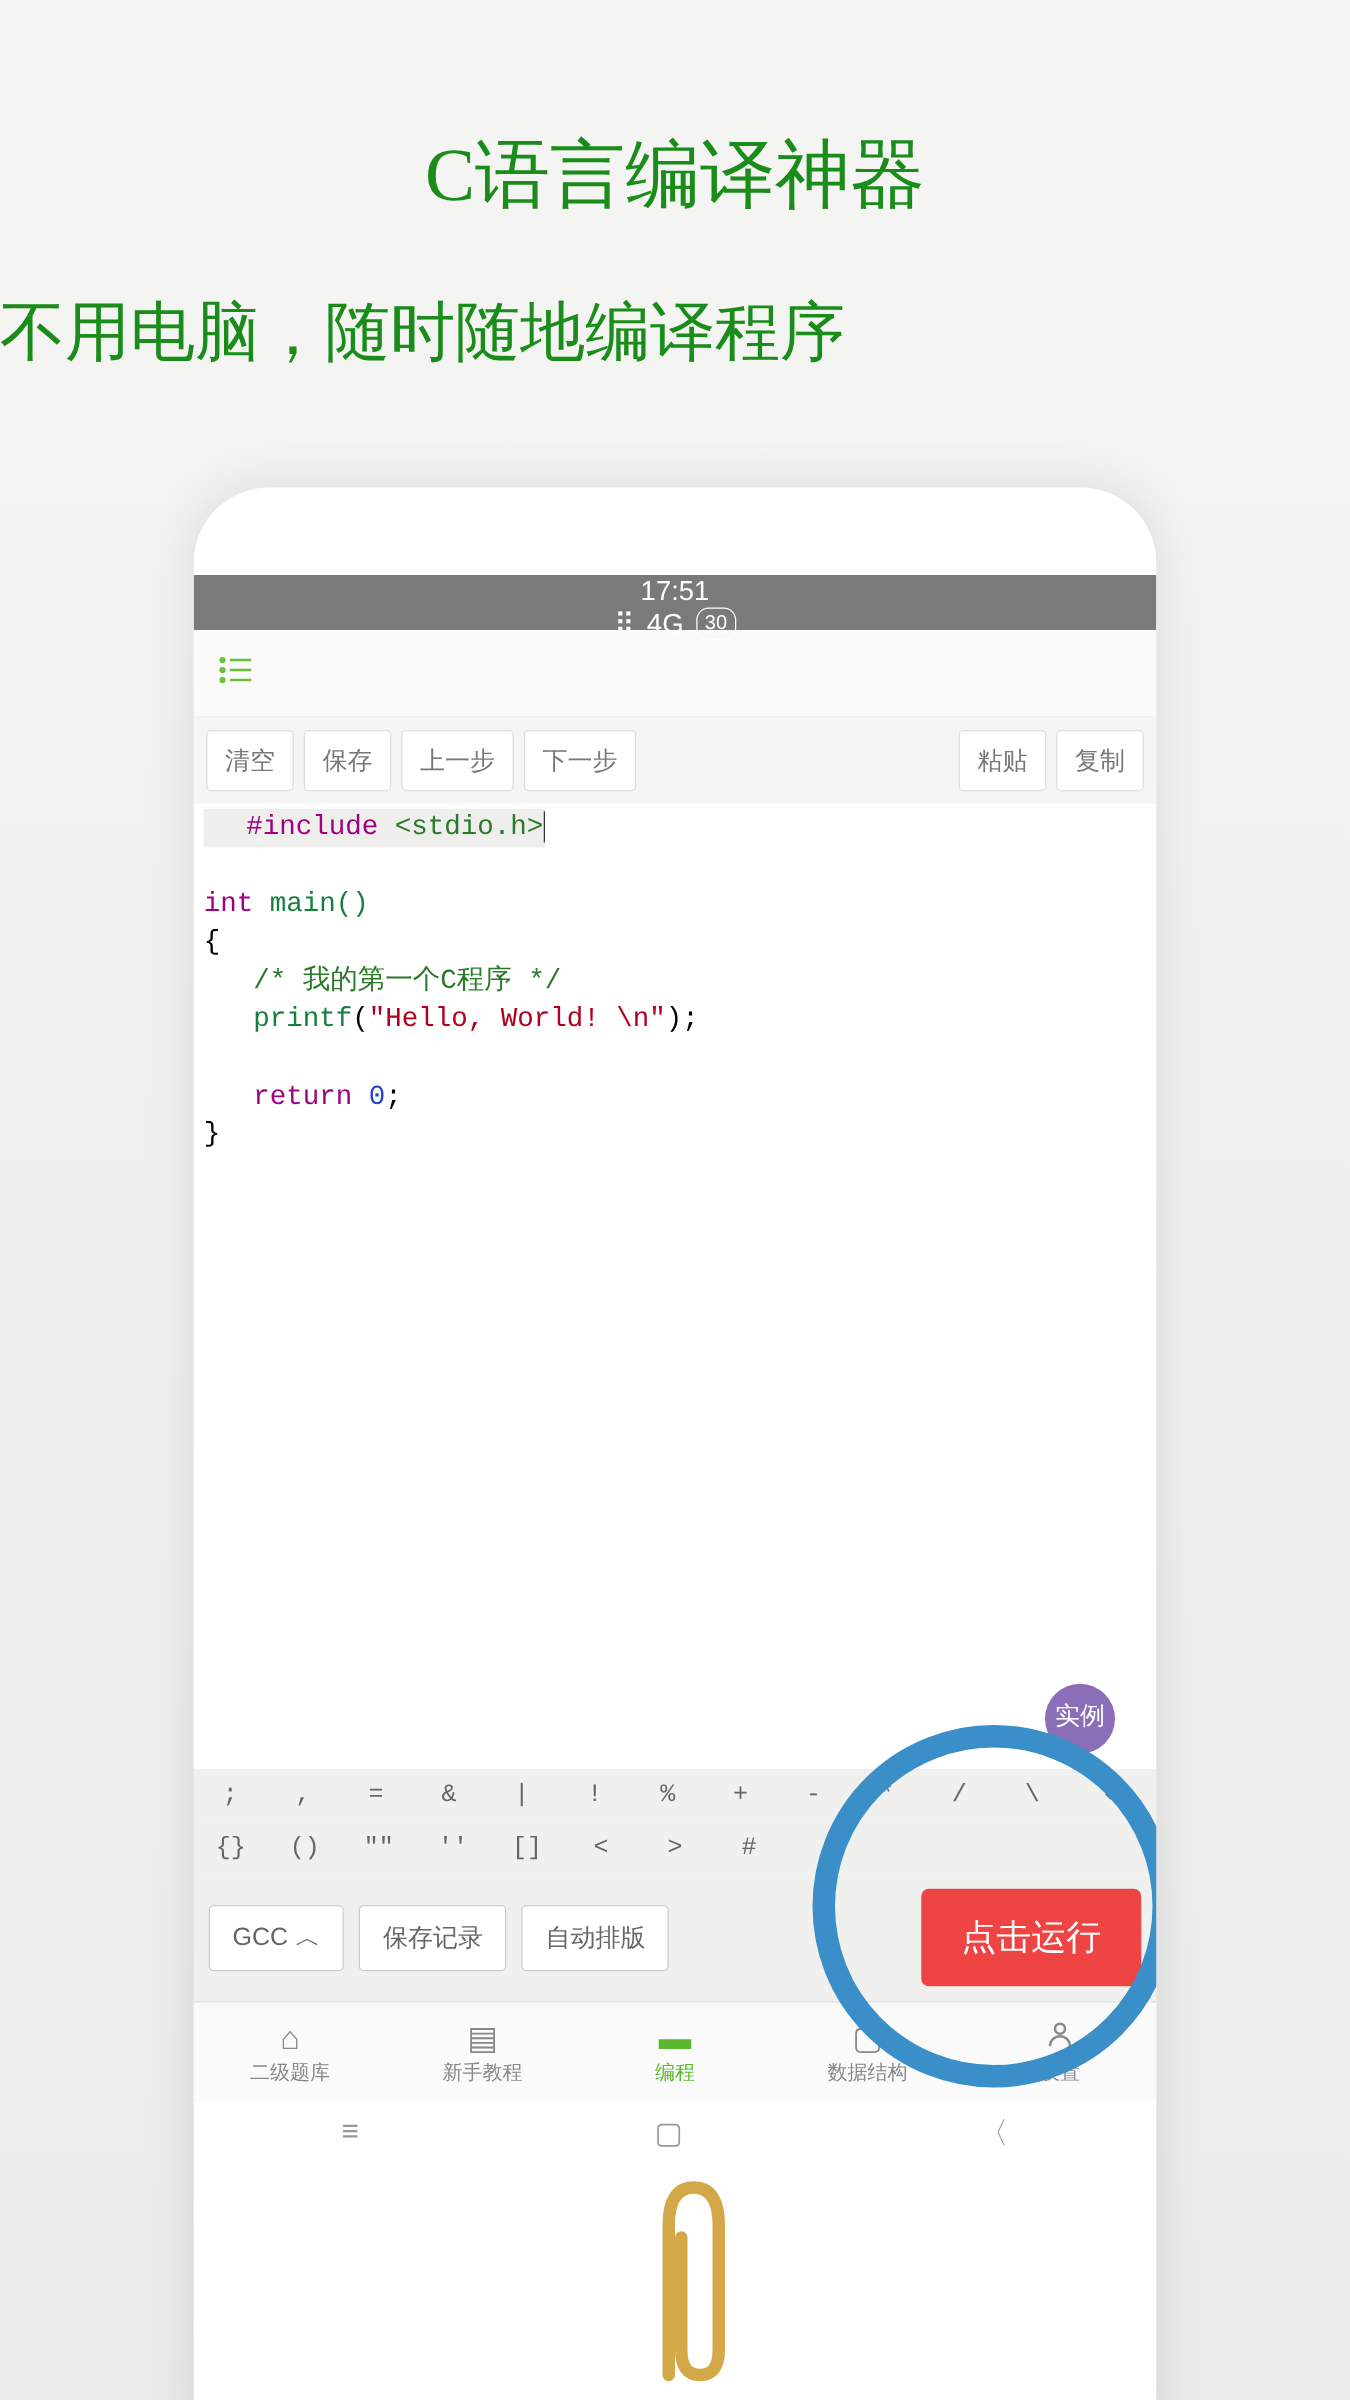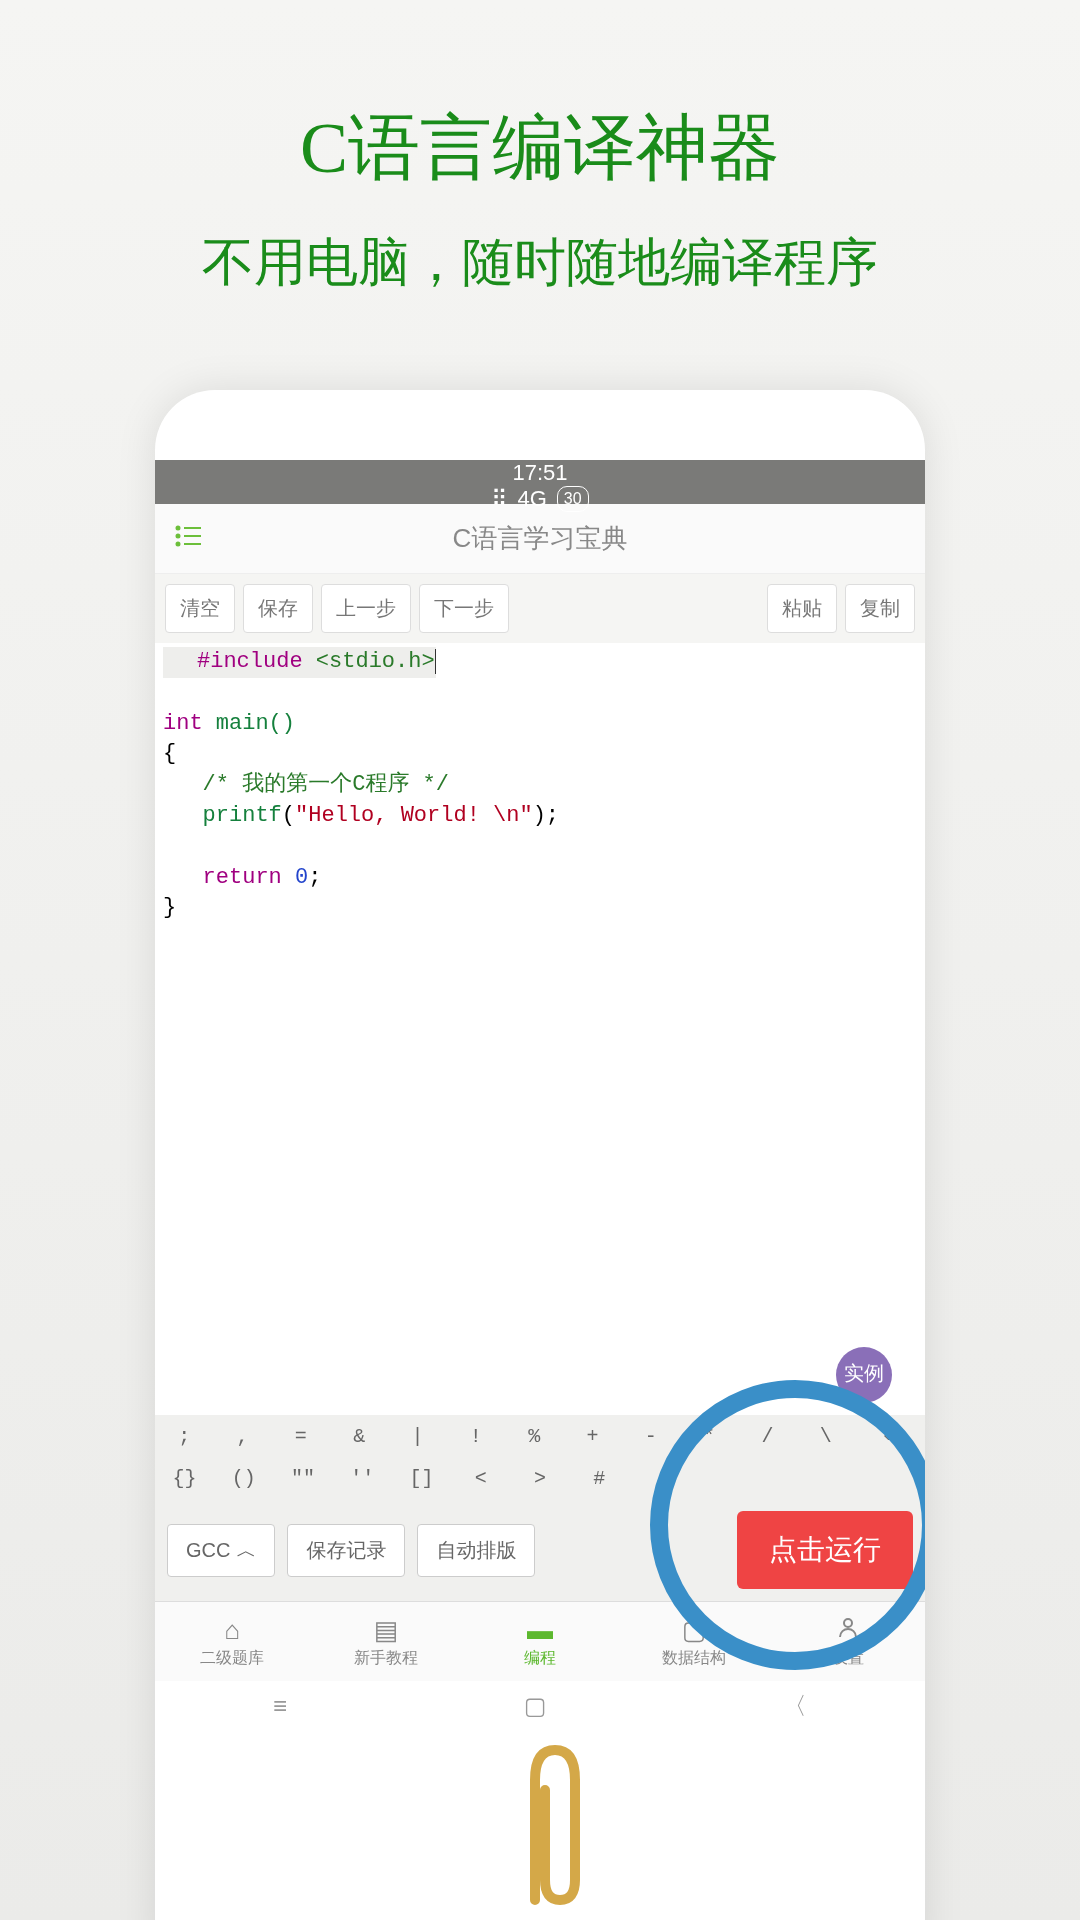--- a/index.html
+++ b/index.html
@@ -5,33 +5,33 @@
 * { margin: 0; padding: 0; box-sizing: border-box; }
 body {
   width: 1080px; height: 1920px;
   background: linear-gradient(to bottom, #f5f5f3 0%, #ebebe9 100%);
   font-family: -apple-system, "PingFang SC", "Microsoft YaHei", sans-serif;
   position: relative;
   overflow: hidden;
 }
 .hero-title {
   text-align: center;
-  font-size: 72px;
+  font-size: 60px;
   color: #1a8c1a;
   font-weight: 400;
   font-family: "SimSun", "Songti SC", serif;
   margin-top: 100px;
 }
 .hero-subtitle {
-  text-align: center;
+  text-align: left;
   font-size: 52px;
   color: #1a8c1a;
   font-weight: 400;
   font-family: Liberation Serif, serif;
-  margin-top: 32px;
+  margin-top: 50px;
 }
 .phone {
   position: absolute;
   left: 155px;
   top: 390px;
   width: 770px;
   height: 1560px;
   background: #fff;
   border-radius: 60px 60px 0 0;
   box-shadow: 0 0 40px rgba(0,0,0,0.1);
@@ -209,21 +209,20 @@
           <g stroke="#6cbf3a" stroke-width="2" fill="none">
             <circle cx="3" cy="4" r="1.5" fill="#6cbf3a"></circle>
             <line x1="9" y1="4" x2="26" y2="4"></line>
             <circle cx="3" cy="12" r="1.5" fill="#6cbf3a"></circle>
             <line x1="9" y1="12" x2="26" y2="12"></line>
             <circle cx="3" cy="20" r="1.5" fill="#6cbf3a"></circle>
             <line x1="9" y1="20" x2="26" y2="20"></line>
           </g>
         </svg>
     </span>
-    <span class="app-title">C语言学习宝典</span>
   </div>
 
   <div class="toolbar">
     <button class="tbtn">清空</button>
     <button class="tbtn">保存</button>
     <button class="tbtn">上一步</button>
     <button class="tbtn">下一步</button>
     <div class="spacer"></div>
     <button class="tbtn">粘贴</button>
     <button class="tbtn">复制</button>

